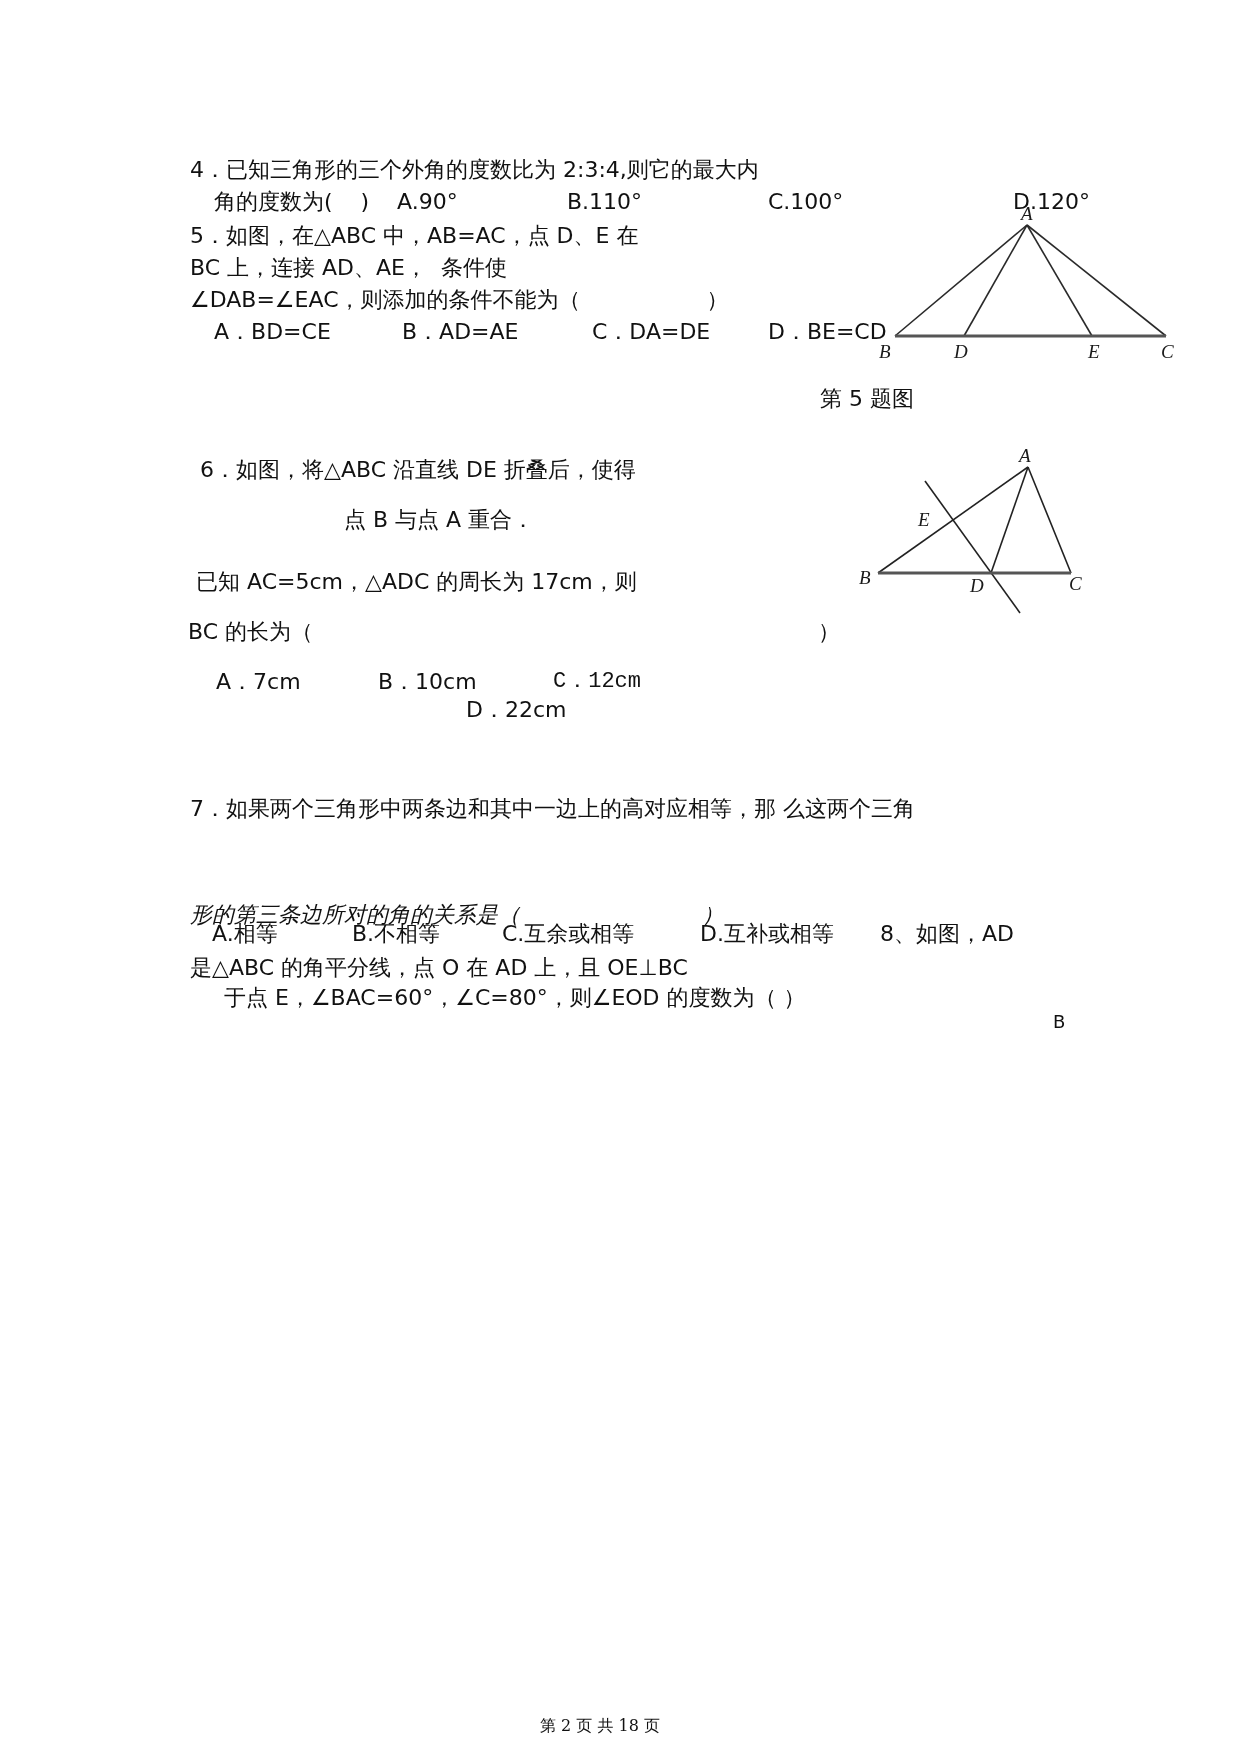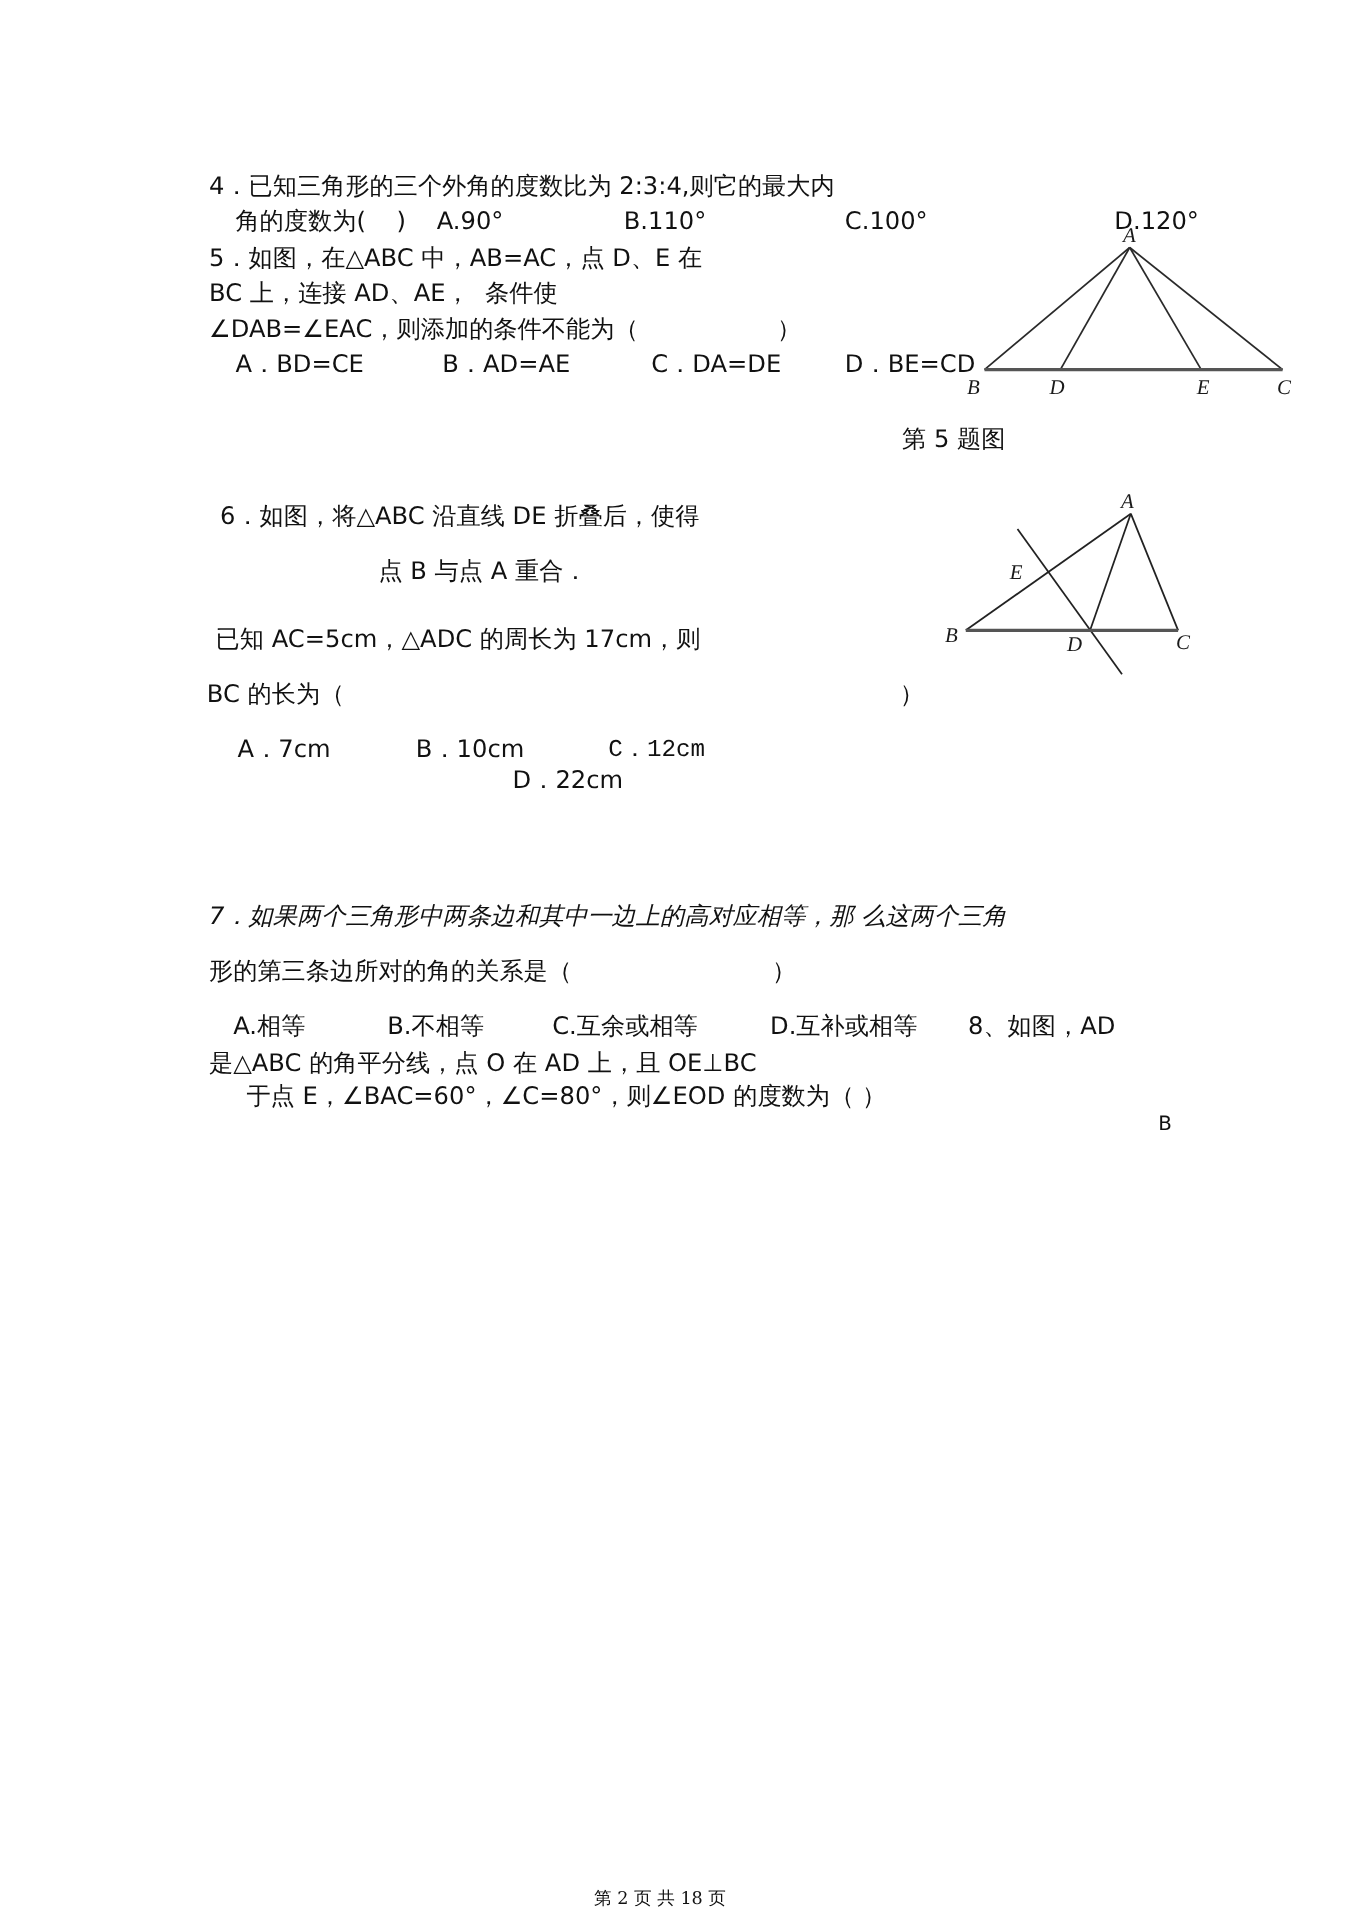--- a/index.html
+++ b/index.html
@@ -63,22 +63,22 @@
     <line x1="925" y1="481" x2="1020" y2="613"></line>
   </g>
   <line x1="878" y1="573" x2="1071" y2="573" stroke="#555" stroke-width="3"></line>
   <text class="lbl" x="1019" y="462">A</text>
   <text class="lbl" x="918" y="526">E</text>
   <text class="lbl" x="859" y="584">B</text>
   <text class="lbl" x="970" y="592">D</text>
   <text class="lbl" x="1069" y="590">C</text>
 </svg>
 
-<div class="t" style="left:190px;top:820px;font-style:italic;">7．如果两个三角形中两条边和其中一边上的高对应相等，那 么这两个三角</div>
-<div class="t" style="left:190px;top:870px;">形的第三条边所对的角的关系是（                          ）</div>
+<div class="t" style="left:190px;top:795px;">7．如果两个三角形中两条边和其中一边上的高对应相等，那 么这两个三角</div>
+<div class="t" style="left:190px;top:901px;font-style:italic;">形的第三条边所对的角的关系是（                          ）</div>
 <div class="t" style="left:212px;top:920px;">A.相等</div>
 <div class="t" style="left:352px;top:920px;">B.不相等</div>
 <div class="t" style="left:502px;top:920px;">C.互余或相等</div>
 <div class="t" style="left:700px;top:920px;">D.互补或相等</div>
 
 <div class="t" style="left:880px;top:920px;">8、如图，AD</div>
 <div class="t" style="left:190px;top:954px;">是△ABC 的角平分线，点 O 在 AD 上，且 OE⊥BC</div>
 <div class="t" style="left:224px;top:984px;">于点 E，∠BAC=60°，∠C=80°，则∠EOD 的度数为（ ）</div>
 <div class="cap" style="left:1053px;top:1011px;font-size:18px;">B</div>
 

